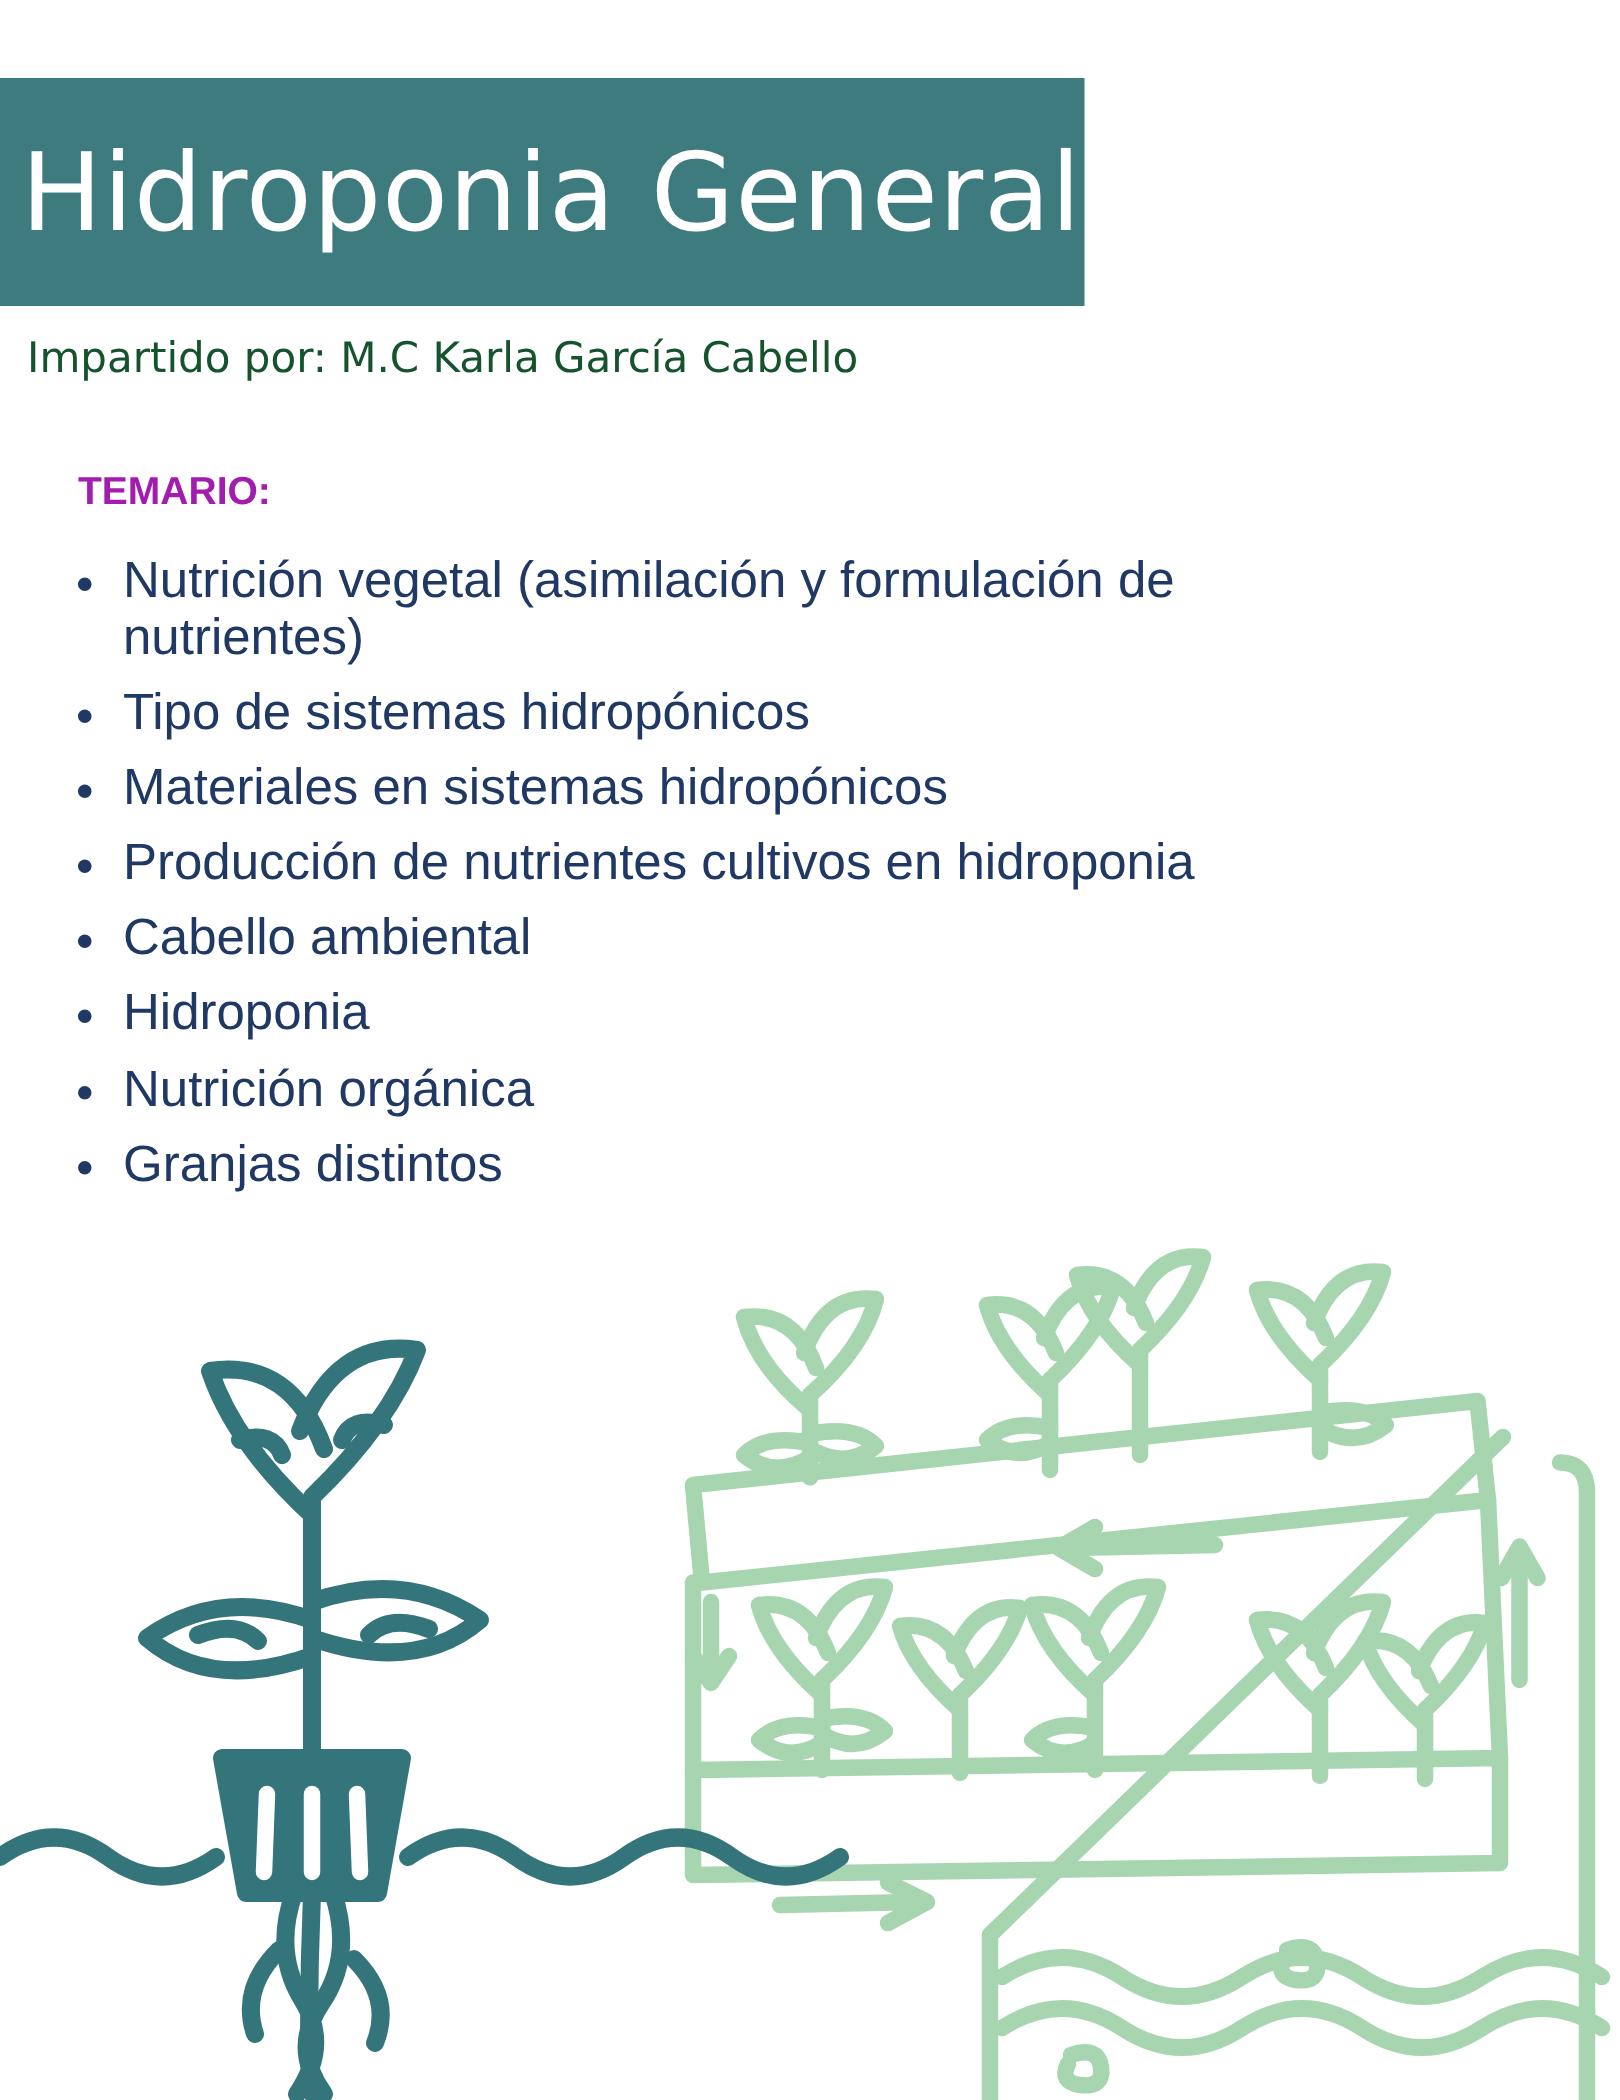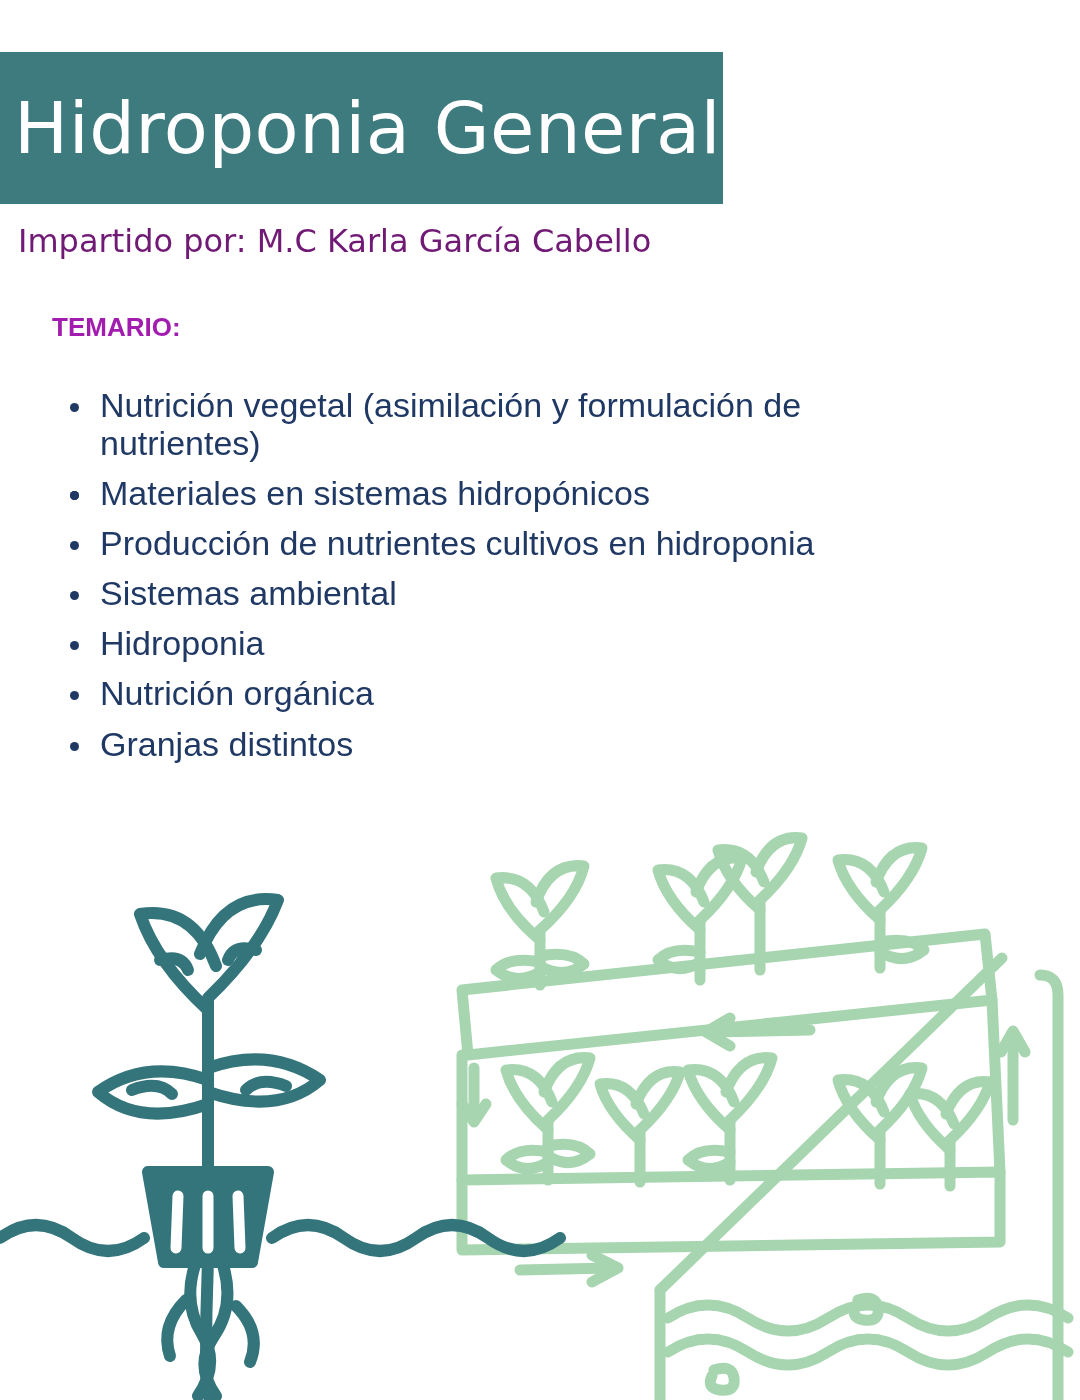--- a/index.html
+++ b/index.html
@@ -42,43 +42,43 @@
     padding-left: 14px;
     font-family: "DejaVu Sans", sans-serif;
     white-space: nowrap;
   }
 
   
   .subtitle {
     position: absolute;
     left: 18px;
     top: 222px;
-    font-size: 32px;
-    color: #701a75;
+    font-size: 28px;
+    color: #14532d;
     font-family: "DejaVu Sans", sans-serif;
   }
 
   
   .temario-heading {
     position: absolute;
     left: 52px;
     top: 312px;
     font-size: 26px;
     font-weight: bold;
     color: #a21caf;
     font-family: "Liberation Sans", sans-serif;
   }
 
   
   .topic-list {
     position: absolute;
     left: 40px;
     top: 368px;
     width: 900px;
-    margin: 18px;
+    margin: 0;
     padding: 0;
     list-style: none;
   }
   .topic-list li {
     position: relative;
     color: #1f3864;
     font-size: 34px;
     line-height: 1.12;
     padding-left: 42px;
     margin-bottom: 12px;
@@ -242,32 +242,33 @@
 
   <div class="temario-heading">TEMARIO:</div>
 
   <ul class="topic-list">
     <li>
       <span class="bullet"></span>
       <span>Nutrición vegetal (asimilación y formulación de nutrientes)</span>
     </li>
     <li>
       <span class="bullet"></span>
+      <span>Tipo de sistemas hidropónicos</span>
     </li>
     <li>
       <span class="bullet"></span>
       <span>Materiales en sistemas hidropónicos</span>
     </li>
     <li>
       <span class="bullet"></span>
       <span>Producción de nutrientes cultivos en hidroponia</span>
     </li>
     <li>
       <span class="bullet"></span>
-      <span>Sistemas ambiental</span>
+      <span>Cabello ambiental</span>
     </li>
     <li>
       <span class="bullet"></span>
       <span>Hidroponia</span>
     </li>
     <li>
       <span class="bullet"></span>
       <span>Nutrición orgánica</span>
     </li>
     <li>

